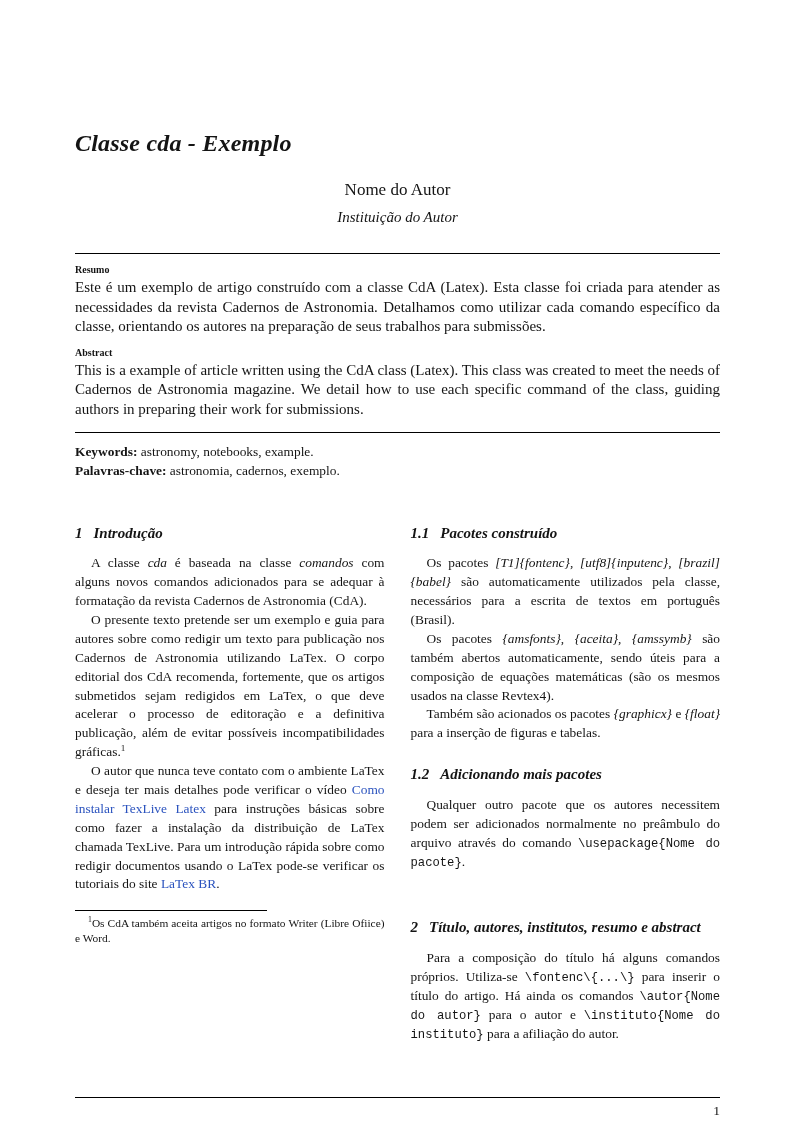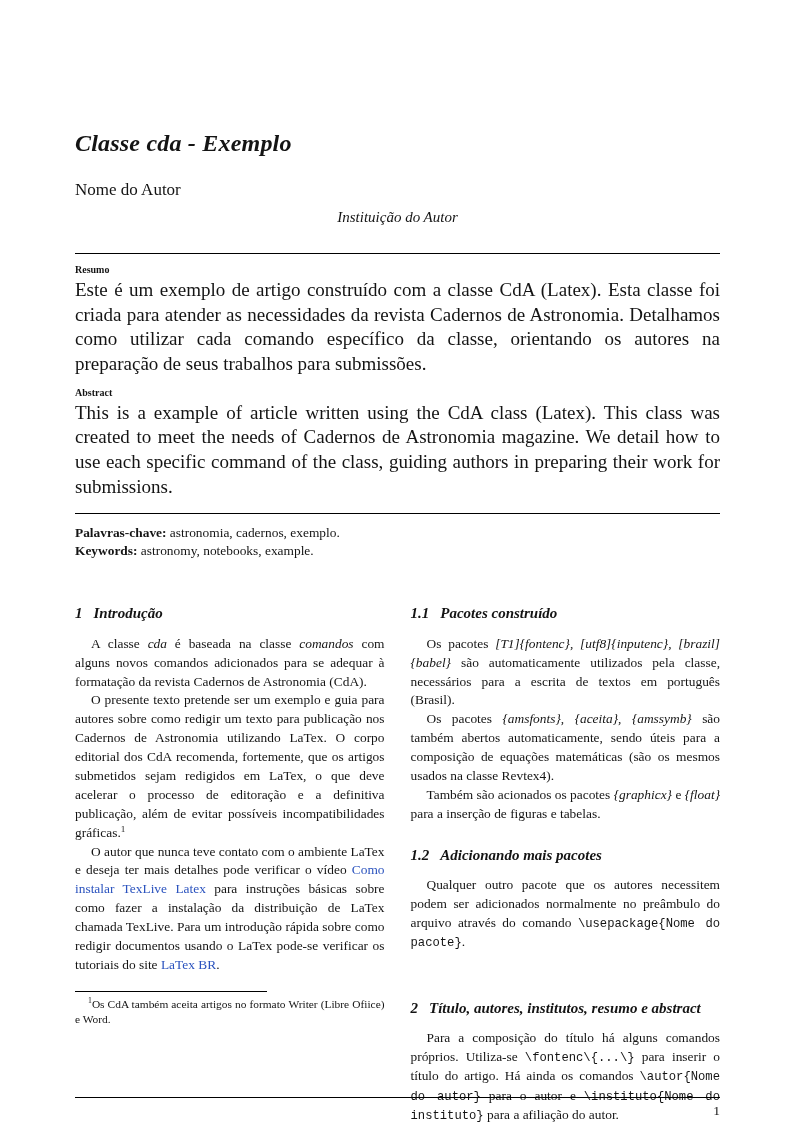--- a/index.html
+++ b/index.html
@@ -12,32 +12,32 @@
   .page {
     position:relative;
     width:794px; height:1123px;
     margin:12px auto;
     background:#ffffff;
     padding:118px 74px 0 75px;
     overflow:hidden;
   }
   
   .paper-title { font-size:24px; font-style:italic; font-weight:bold; letter-spacing:.2px; }
-  .author-name { font-size:17px; margin-top:23px; }
+  .author-name { font-size:17px; margin-top:23px;text-align:center; }
   .author-inst { font-size:15px; font-style:italic; margin-top:9px;text-align:center; }
   .rule {
     border:none; border-top:1px solid #000;
     height:0; width:100%;
   }
   .rule-top { margin-top:27px; }
   .rule-mid { margin-top:13px; }
   
   .abs-heading { font-size:10px; font-weight:bold; margin-top:10px; }
   .abs-text {
-    font-size:19px; line-height:1.3; text-align:justify; margin-top:3px;
+    font-size:15px; line-height:1.3; text-align:justify; margin-top:3px;
   }
   
   .keywords { margin-top:10px; font-size:13.4px; line-height:1.4; }
   .kw-label { font-weight:bold; }
   
   .columns { display:flex; gap:26px; margin-top:40px; align-items:flex-start; }
   .col { flex:1 1 0; min-width:0; }
   .sec-heading {
     display:flex; gap:11px;
     font-size:15px; font-weight:bold; font-style:italic;
@@ -82,26 +82,26 @@
     <div class="abs-heading">Resumo</div>
     <p class="abs-text">Este é um exemplo de artigo construído com a classe CdA (Latex). Esta classe foi criada para atender as necessidades da revista Cadernos de Astronomia. Detalhamos como utilizar cada comando específico da classe, orientando os autores na preparação de seus trabalhos para submissões.</p>
     <div class="abs-heading">Abstract</div>
     <p class="abs-text">This is a example of article written using the CdA class (Latex). This class was created to meet the needs of Cadernos de Astronomia magazine. We detail how to use each specific command of the class, guiding authors in preparing their work for submissions.</p>
   </section>
 
   <hr class="rule rule-mid">
 
   <div class="keywords">
     <p>
+      <span class="kw-label">Keywords:</span>
+      <span>astronomy, notebooks, example.</span>
+    </p>
+    <p>
       <span class="kw-label">Palavras-chave:</span>
       <span>astronomia, cadernos, exemplo.</span>
-    </p>
-    <p>
-      <span class="kw-label">Keywords:</span>
-      <span>astronomy, notebooks, example.</span>
     </p>
   </div>
 
   <div class="columns">
 
     <div class="col">
       <div class="sec-heading first">
         <span>1</span>
         <span>Introdução</span>
       </div>

